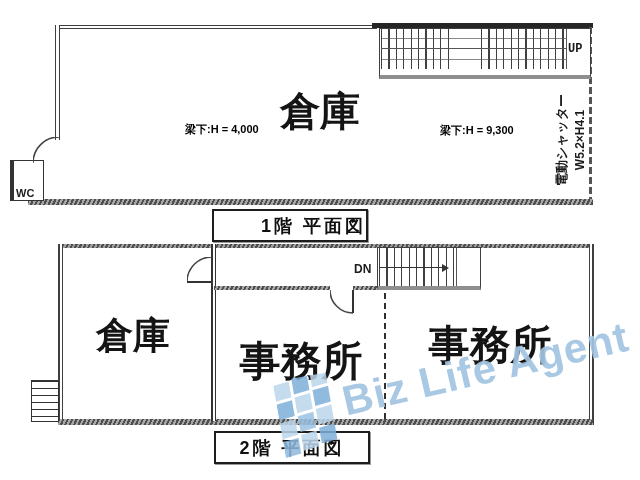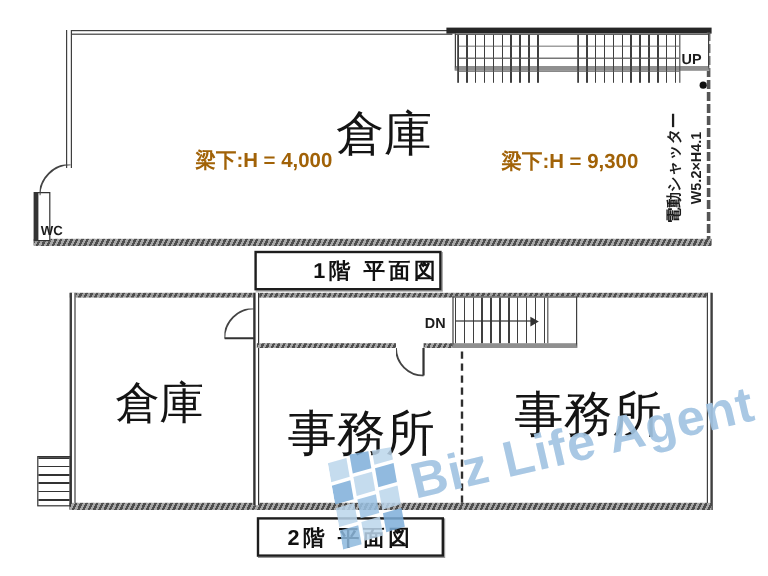--- a/index.html
+++ b/index.html
@@ -9,22 +9,22 @@
     overflow:hidden;color:#1c1c1c;
   }
   .abs{position:absolute;}
   
   .thinH{height:4px;border-top:1.5px solid #3f3f3f;border-bottom:1.2px solid #3f3f3f;background:#fff;box-sizing:border-box;}
   .thinV{width:5px;border-left:1.5px solid #3f3f3f;border-right:1.2px solid #3f3f3f;background:#fff;box-sizing:border-box;}
   .hatch{background:repeating-linear-gradient(115deg,#4e4e4e 0 2px,#a8a8a8 2px 4px);}
   .blackW{background:#262626;}
   .treadsV{background:repeating-linear-gradient(to right,#3f3f3f 0 1.2px,transparent 1.2px 7.4px);}
   .treadsH{background:repeating-linear-gradient(to bottom,#333 0 1.3px,transparent 1.3px 7px);}
-  .roomlabel{font-weight:normal;color:#141414;text-align:center;white-space:nowrap;}
-  .beamlabel{font-size:17px;font-weight:bold;white-space:nowrap;color:#a16207;}
+  .roomlabel{font-weight:bold;color:#141414;text-align:center;white-space:nowrap;}
+  .beamlabel{font-size:11px;font-weight:bold;white-space:nowrap;color:#000000;margin-left:22px;}
   .titlebox{
     border:2px solid #1d1d1d;background:#fff;display:flex;align-items:center;justify-content:center;
     font-size:18px;font-weight:bold;letter-spacing:3px;color:#111;box-shadow:1px 1px 0 #999;
   }
   .rot90{transform:translate(-50%,-50%) rotate(-90deg);white-space:nowrap;}
   .stairbox{border:1px solid #3f3f3f;border-bottom:4px solid #8f8f8f;background:#fff;box-sizing:border-box;}
   .stline{position:absolute;background:#555;}
   .dot{width:6px;height:6px;border-radius:50%;background:#111;}
   #watermark-text{
     font-size:42px;font-weight:bold;letter-spacing:1px;color:#a2c4e2;opacity:.92;
@@ -39,29 +39,29 @@
 
   <div>
 
     <div class="abs thinH" style="left:57px;top:25px;width:320px;"></div>
     <div class="abs blackW" style="left:372px;top:23px;width:221px;height:5px;"></div>
     <div class="abs thinV" style="left:55px;top:25px;height:115px;"></div>
     <div class="abs" style="left:589px;top:27px;width:3px;height:175px;background:repeating-linear-gradient(to bottom,#555 0 7px,#fff 7px 10px);"></div>
     <div class="abs dot" style="left:583px;top:68px;"></div>
     <div class="abs hatch" style="left:28px;top:199px;width:565px;height:6px;"></div>
 
-    <div class="abs" style="left:28px;top:160px;width:14px;height:41px;border:1.5px solid #333;border-left-width:4px;box-sizing:border-box;background:#fff;">
+    <div class="abs" style="left:10px;top:160px;width:34px;height:41px;border:1.5px solid #333;border-left-width:4px;box-sizing:border-box;background:#fff;">
       <span style="position:absolute;left:2px;bottom:1px;font-size:11px;font-weight:bold;">WC</span>
     </div>
 
     <svg class="abs" style="left:33px;top:137px;" width="26" height="26">
       <path d="M0,26 A26 26 0 0 1 26,0" fill="none" stroke="#444" stroke-width="1.5"></path>
     </svg>
 
-    <div class="abs stairbox" style="left:379px;top:28px;width:212px;height:31px;">
+    <div class="abs stairbox" style="left:379px;top:28px;width:212px;height:51px;font-family:Liberation Mono, monospace;">
       <div class="abs treadsV" style="left:1px;top:0;width:74px;height:40px;"></div>
       <div class="abs treadsV" style="left:101px;top:0;width:85px;height:40px;"></div>
       <div class="stline" style="left:1px;top:19px;width:185px;height:1.2px;"></div>
       <div class="stline" style="left:2px;top:9px;width:184px;height:1px;opacity:.7;"></div>
       <div class="stline" style="left:2px;top:30px;width:184px;height:1px;opacity:.7;"></div>
       <div class="stline" style="left:186px;top:0;width:1.2px;height:40px;"></div>
       <span class="abs" style="left:188px;top:13px;font-size:12px;font-weight:bold;">UP</span>
     </div>
 
     <div class="abs roomlabel" style="left:240px;top:84px;width:160px;font-size:40px;">倉庫</div>

